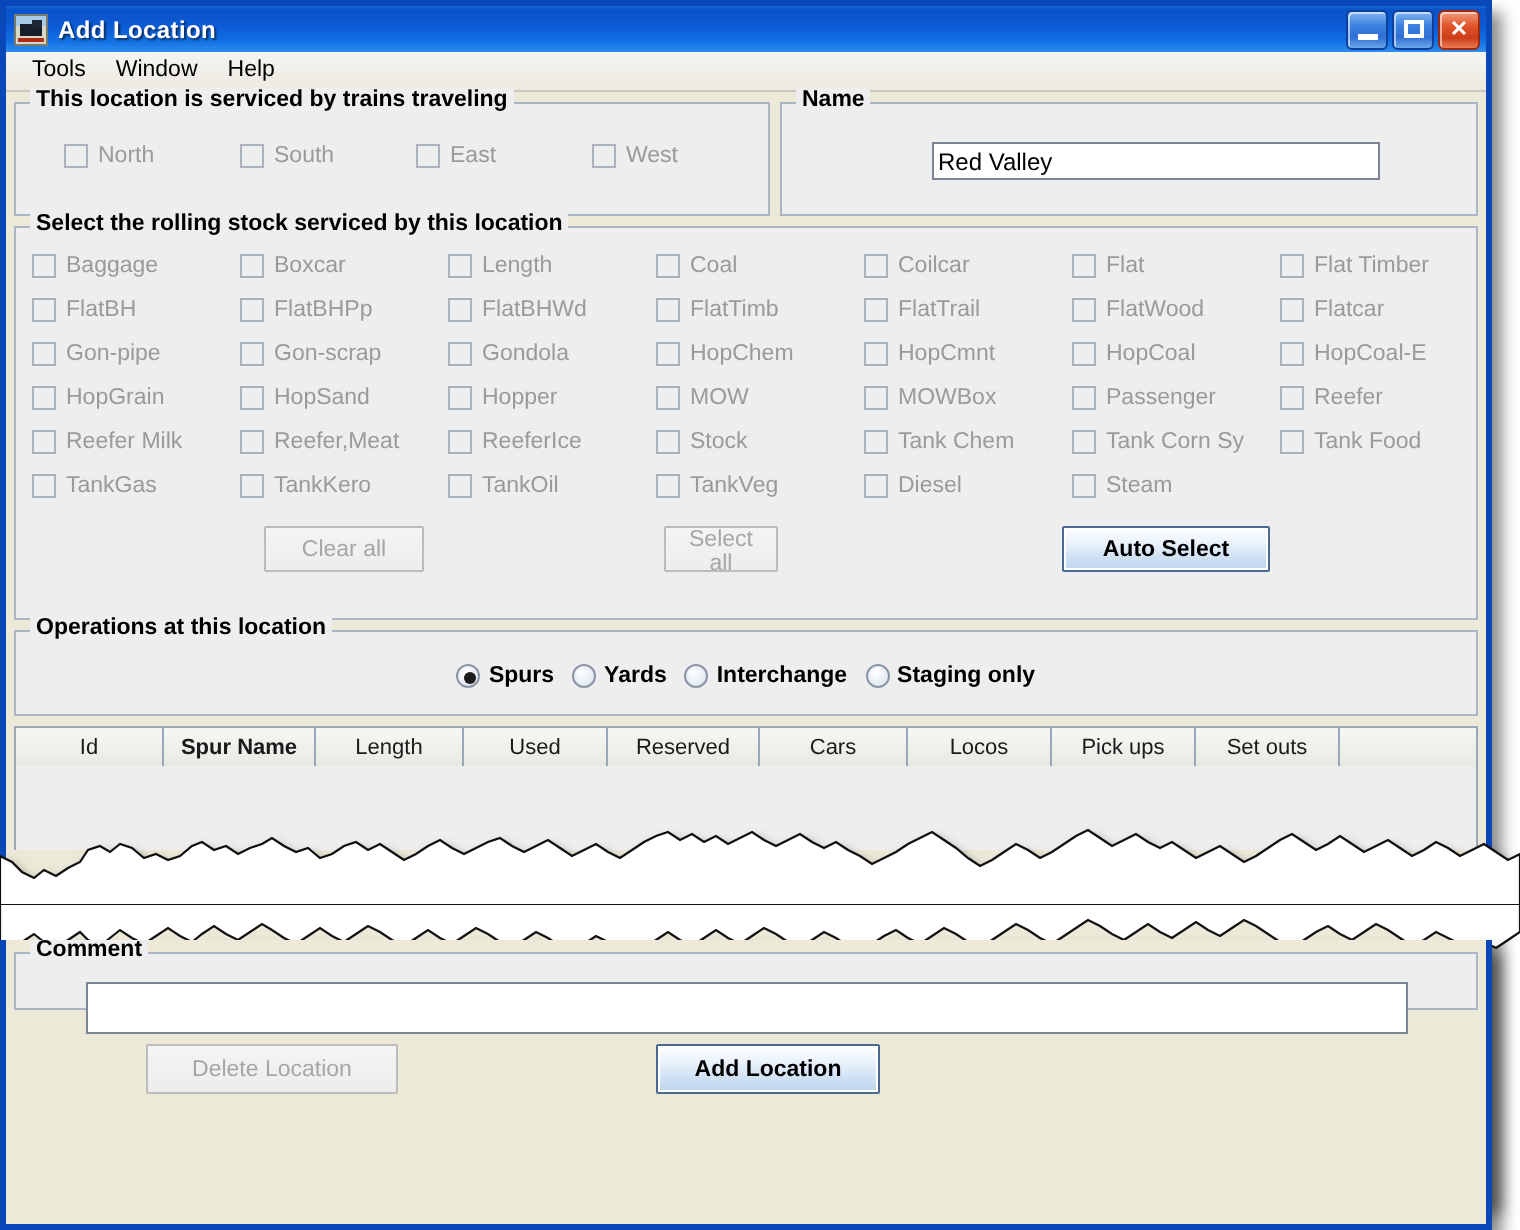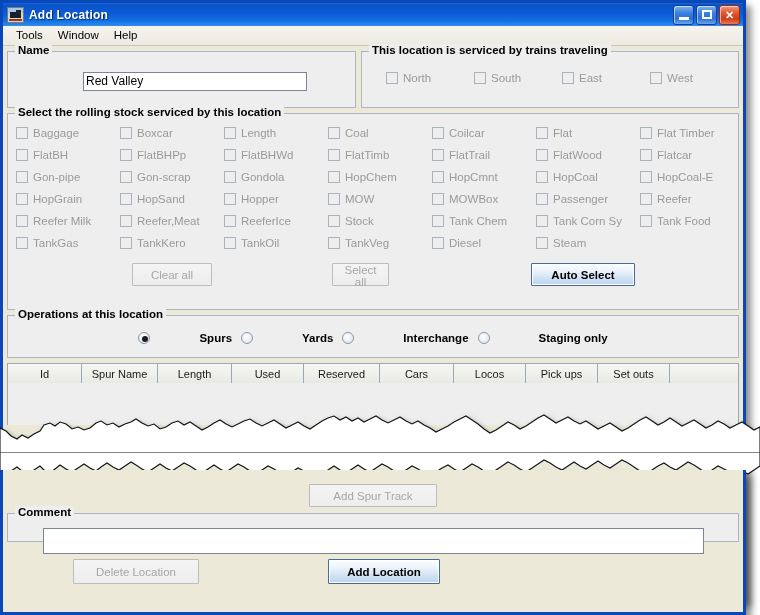--- a/index.html
+++ b/index.html
@@ -161,21 +161,21 @@
   .btn.default {
     font-weight: bold;
     border: 1px solid #4b6a92;
     background: linear-gradient(to bottom,#fdfeff 0%, #eaf2fb 35%, #cfe0f3 70%, #bed6ef 100%);
     box-shadow: inset 0 0 0 1px #ffffff;
   }
 
   
   .grp-ops { height: 43px; }
   .radio-row { display: flex; align-items: center; justify-content: center; padding-top: 16px; gap: 9px; }
-  .rb-item { display: flex; align-items: center; font-size: 11.5px; gap: 45px; }
+  .rb-item { display: flex; align-items: center; font-size: 11.5px; }
   .rbox {
     width: 12px; height: 12px; border-radius: 50%;
     border: 1px solid #8a96a6;
     background: radial-gradient(circle at 40% 35%, #ffffff 0%, #e7edf5 60%, #d5dfeb 100%);
     margin-right: 4px; flex: 0 0 auto;
     position: relative;
   }
   .rb-item.on .rbox::after {
     content:""; position:absolute; left:3px; top:3px; width:6px; height:6px;
     border-radius:50%; background:#1b1b1b;
@@ -250,46 +250,46 @@
     <div class="menubar">
       <div class="menu-item">Tools</div>
       <div class="menu-item">Window</div>
       <div class="menu-item">Help</div>
     </div>
 
     <div class="client">
 
       <div class="row-top">
 
+        <div class="group grp-dir">
+          <div class="legend">This location is serviced by trains traveling</div>
+          <div class="dir-row">
+            <div class="cb-item disabled">
+              <span class="cbox"></span>
+              <span class="cb-label">North</span>
+            </div>
+            <div class="cb-item disabled">
+              <span class="cbox"></span>
+              <span class="cb-label">South</span>
+            </div>
+            <div class="cb-item disabled">
+              <span class="cbox"></span>
+              <span class="cb-label">East</span>
+            </div>
+            <div class="cb-item disabled">
+              <span class="cbox"></span>
+              <span class="cb-label">West</span>
+            </div>
+          </div>
+        </div>
+
         <div class="group grp-name">
           <div class="legend">Name</div>
           <div class="name-inputwrap">
             <input class="txt name" type="text" value="Red Valley" style="">
-          </div>
-        </div>
-
-        <div class="group grp-dir">
-          <div class="legend">This location is serviced by trains traveling</div>
-          <div class="dir-row">
-            <div class="cb-item disabled">
-              <span class="cbox"></span>
-              <span class="cb-label">North</span>
-            </div>
-            <div class="cb-item disabled">
-              <span class="cbox"></span>
-              <span class="cb-label">South</span>
-            </div>
-            <div class="cb-item disabled">
-              <span class="cbox"></span>
-              <span class="cb-label">East</span>
-            </div>
-            <div class="cb-item disabled">
-              <span class="cbox"></span>
-              <span class="cb-label">West</span>
-            </div>
           </div>
         </div>
       </div>
 
       <div class="group grp-stock">
         <div class="legend">Select the rolling stock serviced by this location</div>
         <div class="stock-grid" id="stock-grid">
             <div class="cb-item disabled">
               <span class="cbox"></span>
               <span class="cb-label">Baggage</span>
@@ -480,21 +480,21 @@
             <div class="rb-item">
               <span class="rbox"></span>
               <span class="rb-label">Staging only</span>
             </div>
           </div>
       </div>
 
       <div class="table-wrap">
         <div class="thead" id="thead">
             <div class="th" style="width: 74px; text-align: right;">Id</div>
-            <div class="th" style="width: 76px;">Spur Name</div>
+            <div class="th" style="width: 76px; font-weight: bold;">Spur Name</div>
             <div class="th" style="width: 74px;">Length</div>
             <div class="th" style="width: 72px;">Used</div>
             <div class="th" style="width: 76px;">Reserved</div>
             <div class="th" style="width: 74px;">Cars</div>
             <div class="th" style="width: 72px;">Locos</div>
             <div class="th" style="width: 72px;">Pick ups</div>
             <div class="th" style="width: 72px;">Set outs</div>
             <div class="th" style="width: 68px;"></div>
           </div>
         <div style="height:42px;background:#eeeeee;"></div>
@@ -534,23 +534,20 @@
          L310,23 L304,19 L298,16 L292,20 L286,24 L280,21 L274,17 L268,14 L262,18 L256,22 L250,19
          L244,15 L238,12 L232,16 L226,20 L220,17 L214,13 L208,17 L202,21 L196,18 L190,14 L184,11
          L178,15 L172,19 L166,16 L160,12 L154,16 L148,20 L142,17 L136,13 L131,10 L125,14 L119,18
          L113,15 L107,11 L101,15 L96,19 L90,16 L84,12 L78,16 L72,20 L66,17 L60,13 L55,17 L50,21
          L44,18 L40,14 L34,18 L28,22 L22,19 L17,15 L11,19 L6,23 L0,20 Z"></path>
   </svg>
 
   <div class="lower">
     <div class="lower-inner">
 
-      <div class="addspur-wrap">
-        <button class="btn disabled" style="width:128px;">Add Spur Track</button>
-      </div>
 
       <div class="group grp-comment">
         <div class="legend">Comment</div>
         <div class="comment-wrap">
           <input class="txt comment" type="text" value="" style="">
         </div>
       </div>
 
       <div class="footer">
         <button class="btn disabled" style="position:absolute;left:66px;width:126px;">Delete Location</button>

